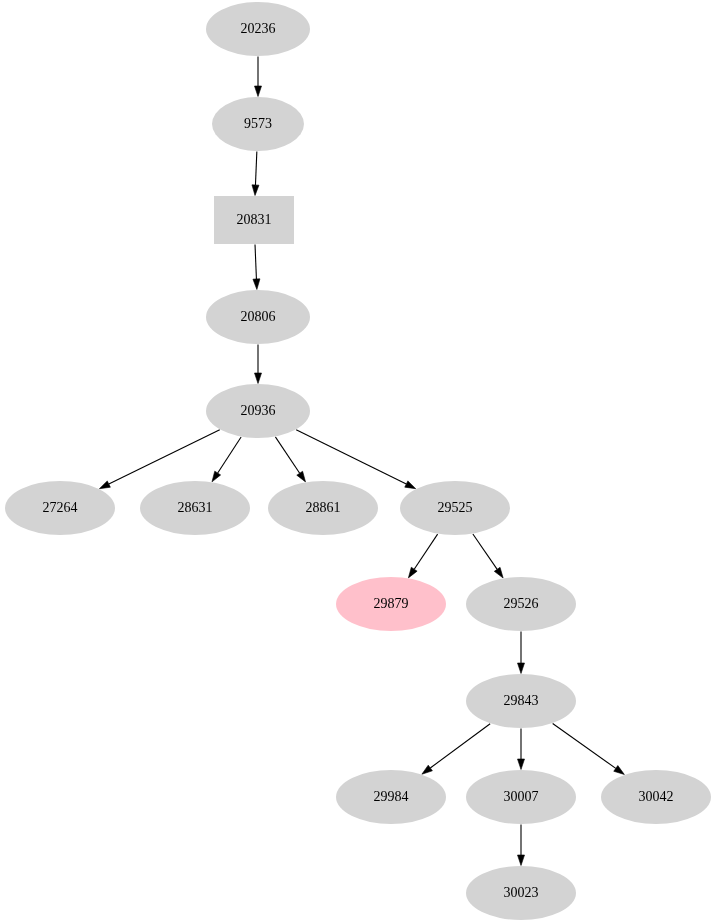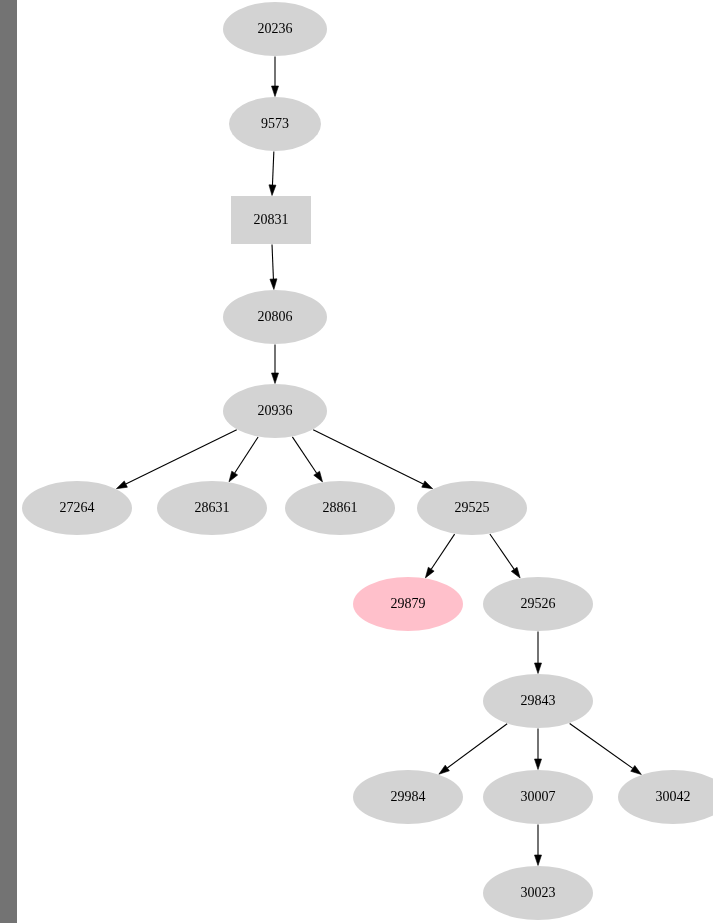--- a/index.html
+++ b/index.html
@@ -11,21 +11,20 @@
     width: 713px;
     height: 923px;
     overflow: hidden;
     font-family: "Liberation Serif", "DejaVu Serif", serif;
   }
   #graph-root {
     position: relative;
     width: 623px;
     height: 923px;
     background: #737373;
-    padding-left: 17px;
   }
   svg#graph-canvas {
     display: block;
     width: 713px;
     height: 923px;
   }
   .node-shape {
     stroke: none;
   }
   .node-label {

